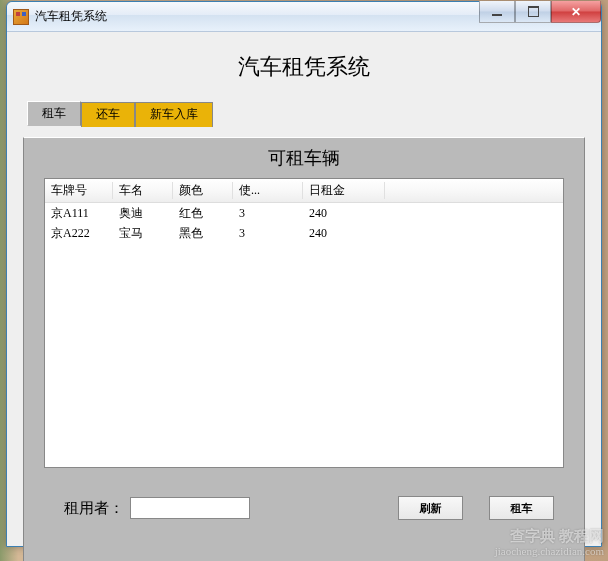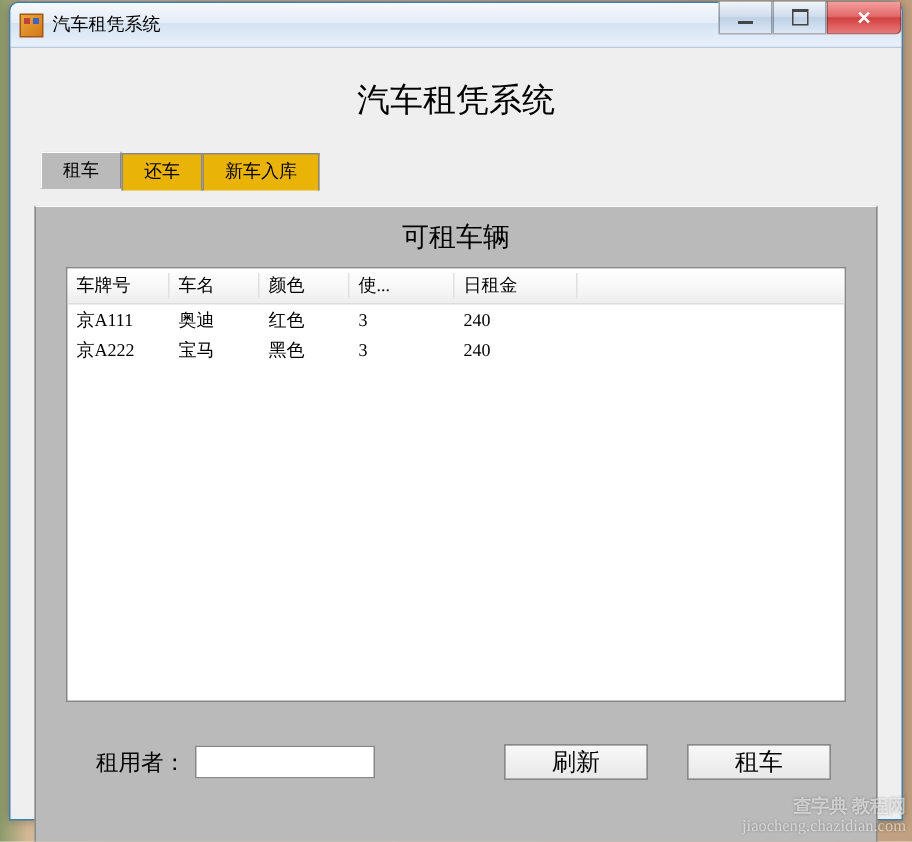--- a/index.html
+++ b/index.html
@@ -205,41 +205,42 @@
       width: 120px;
       height: 22px;
       border: 1px solid #888;
       background: #fff;
       margin-left: 6px;
       font-size: 12px;
       padding: 0 4px;
     }
     .spacer { flex: 1; }
     .btn {
-      width: 96px;
+      width: 65px;
       height: 24px;
       background: linear-gradient(to bottom, #f8f8f8 0%, #e8e8e8 100%);
       border: 1px solid #888;
-      font-size: 16px;
+      font-size: 11px;
       font-family: 'SimSun', serif;
       margin-left: 26px;
       cursor: pointer;
+      font-weight: bold;
     }
     .watermark {
       position: absolute;
       bottom: 3px;
       right: 4px;
       font-size: 11px;
       color: rgba(255,255,255,0.55);
       font-family: 'SimSun', serif;
       text-align: right;
       line-height: 1.2;
       text-shadow: 0 0 2px rgba(0,0,0,0.3);
     }
-    .watermark .wm-main { font-size: 12px; font-weight: bold; }
+    .watermark .wm-main { font-size: 15px; font-weight: bold; }
   </style>
 </head>
 <body>
 
 <div class="window">
   <div class="titlebar">
     <span class="app-icon"></span>
     <span class="title-text">汽车租凭系统</span>
     <div class="win-buttons">
       <div class="win-btn win-btn-min"></div>

